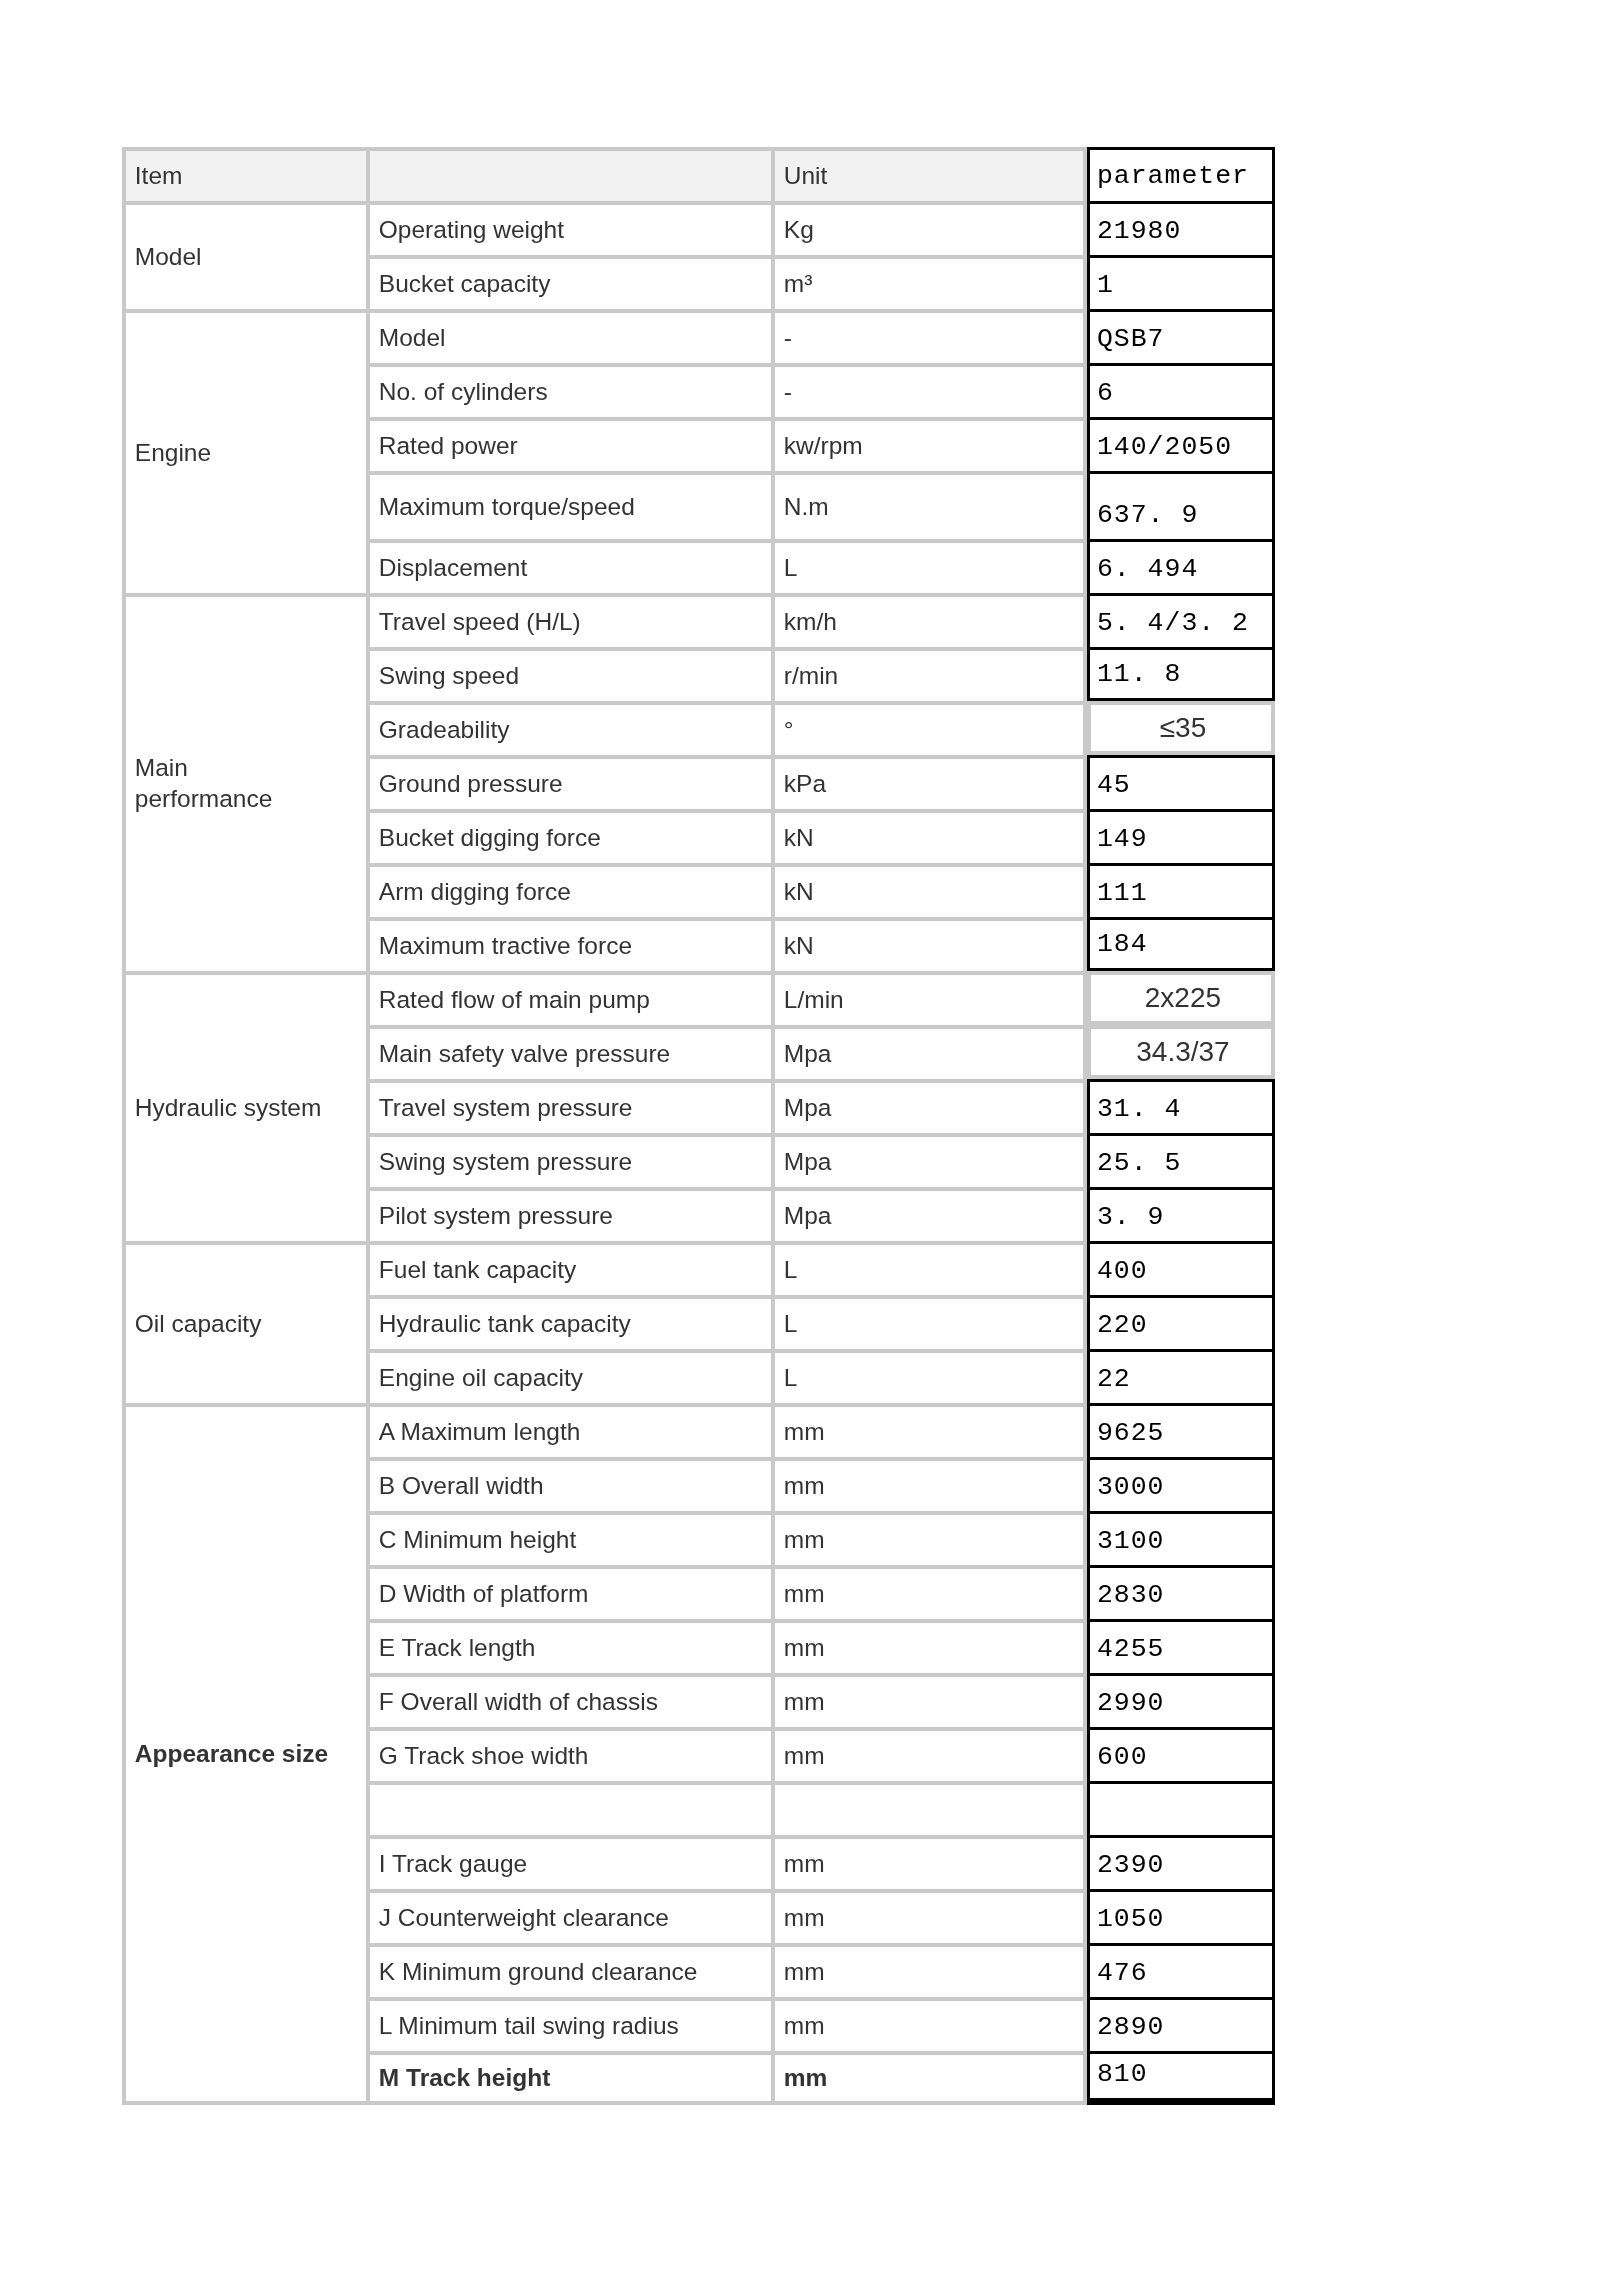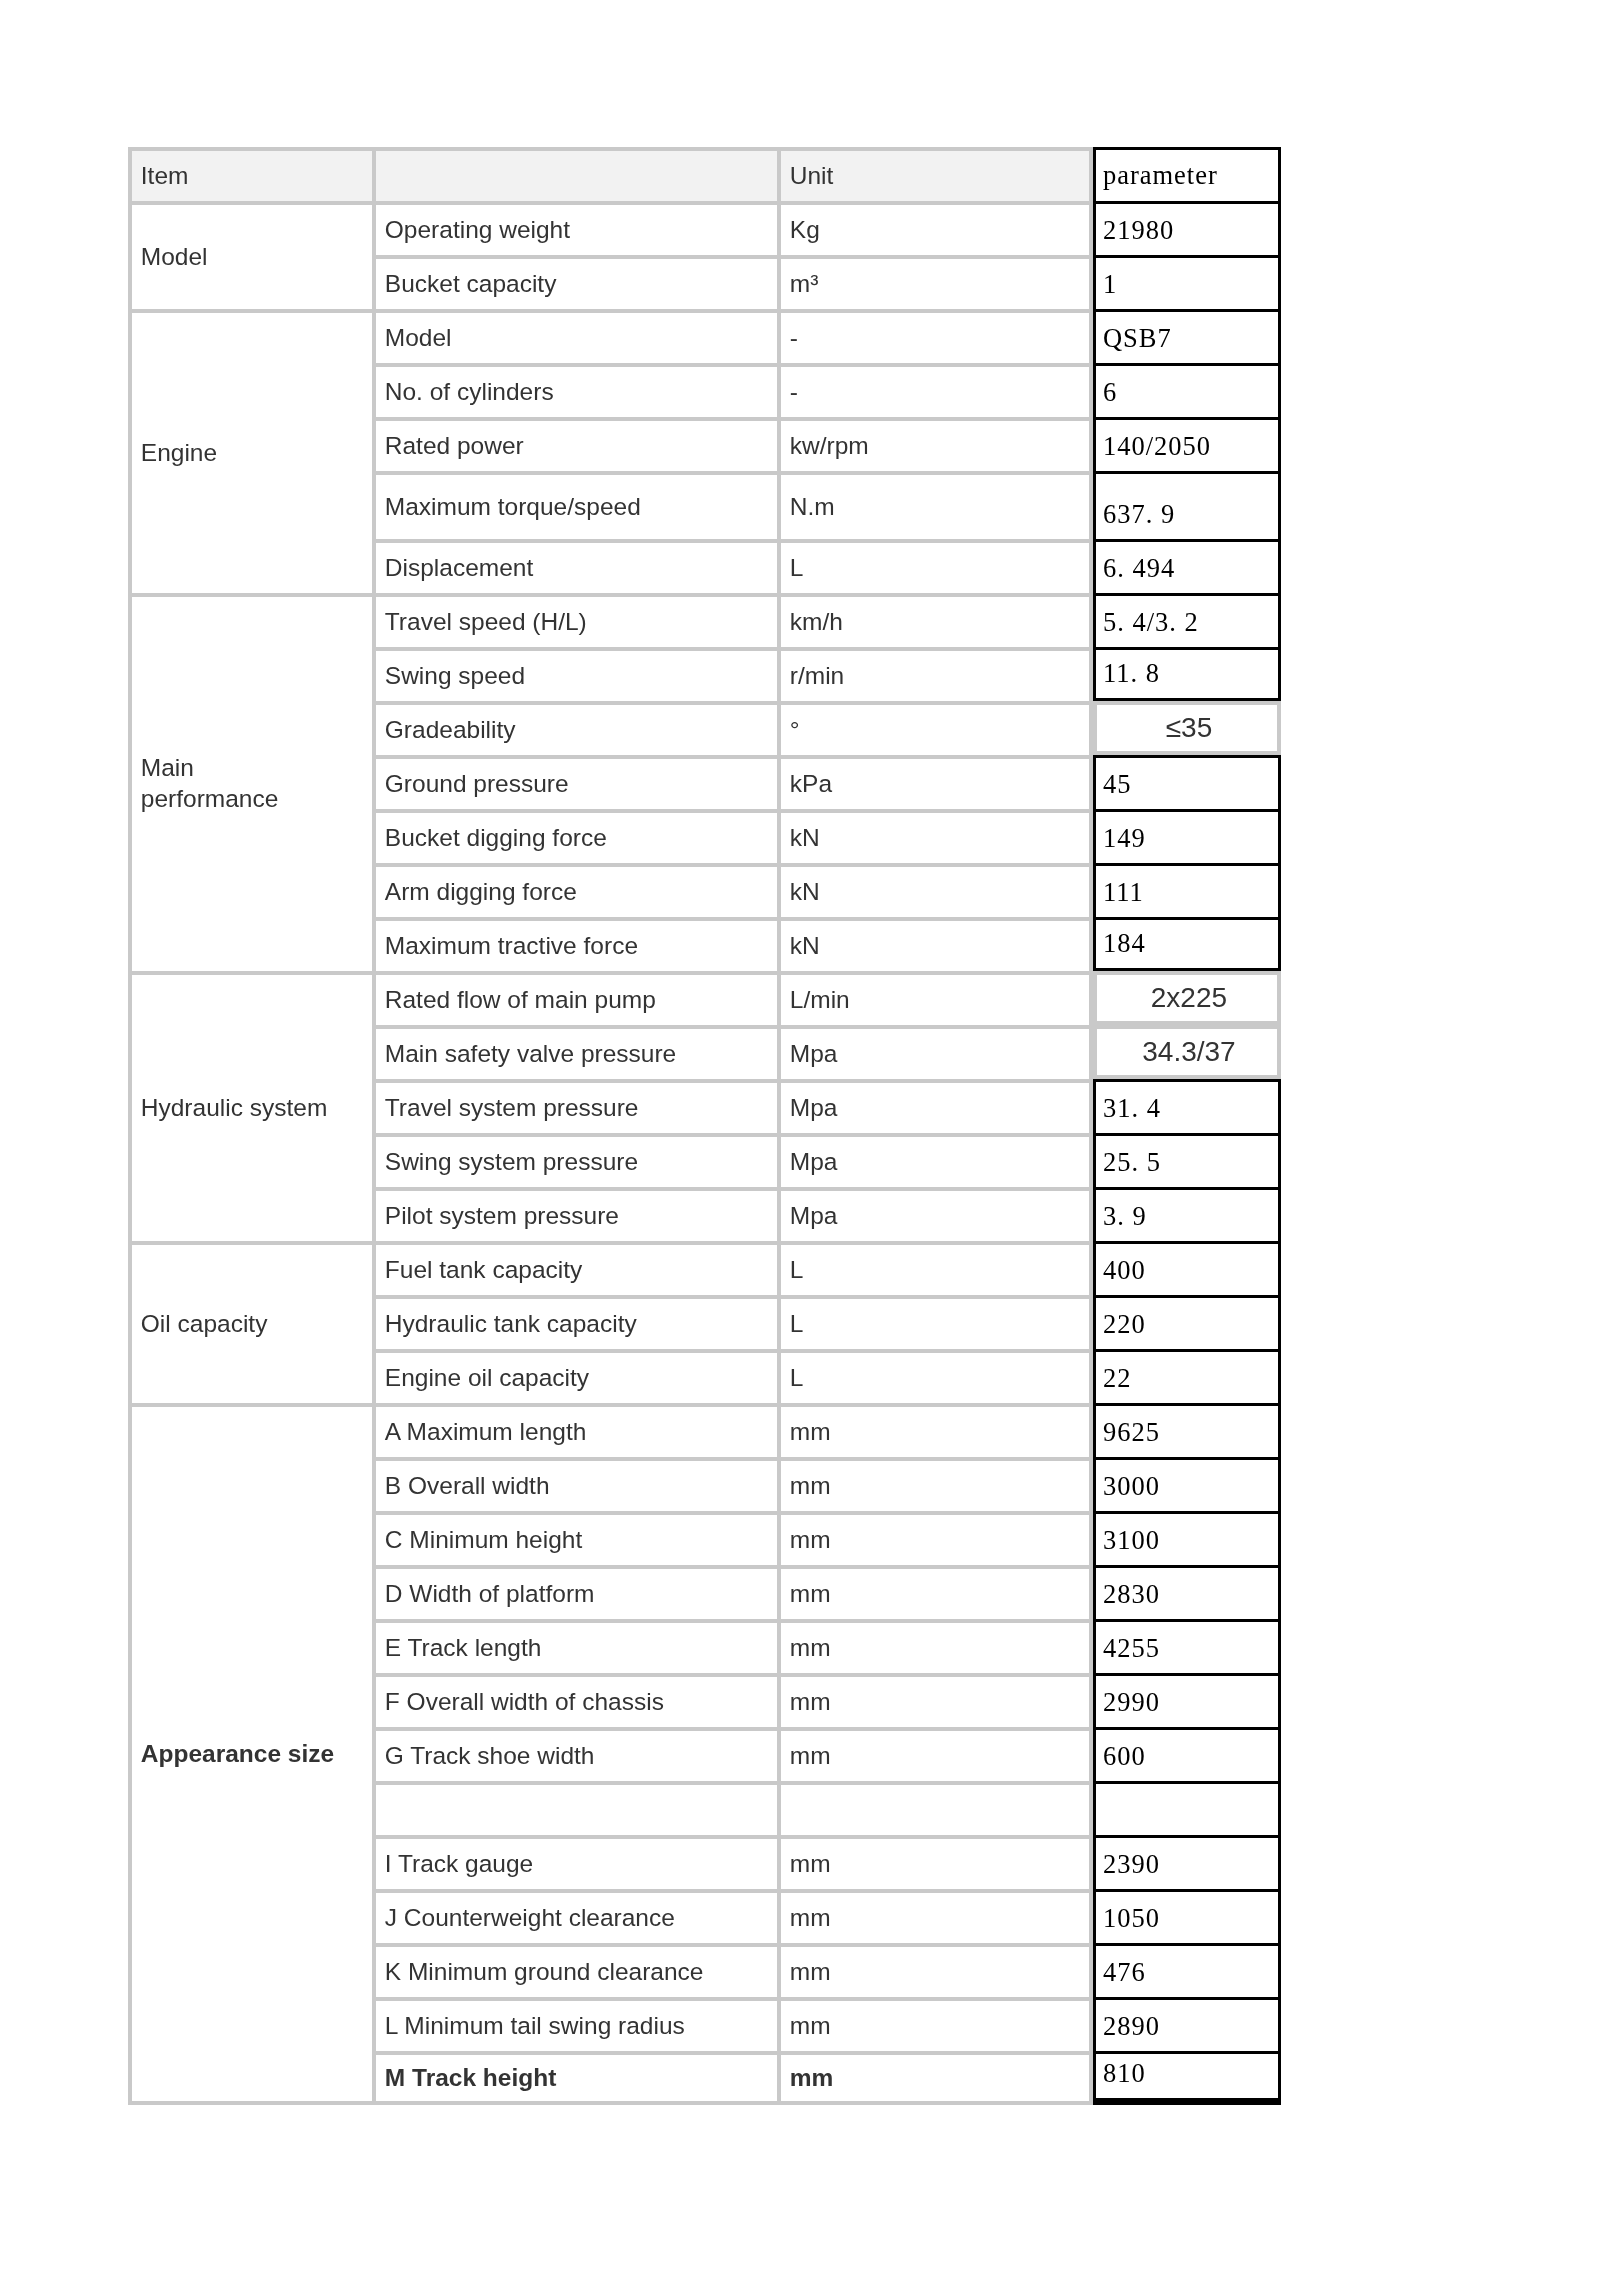--- a/index.html
+++ b/index.html
@@ -10,21 +10,21 @@
     --label-color:#333333;
     --value-color:#000000;
   }
   html,body{margin:0;padding:0;}
   body{
     width:1621px;height:2293px;
     background:#ffffff;
     font-family:"Liberation Sans","DejaVu Sans",sans-serif;
     position:relative;
   }
-  .sheet{position:absolute;left:128px;top:147px;}
+  .sheet{position:absolute;left:122px;top:147px;}
   table.spec{
     border-collapse:separate;
     border-spacing:0;
     table-layout:fixed;
   }
   col.c1{width:244px;}
   col.c2{width:405px;}
   col.c3{width:316px;}
   col.c4{width:188px;}
   tr{height:54px;}
@@ -54,20 +54,21 @@
     font-size:26.5px;
     letter-spacing:1px;
     color:var(--value-color);
     vertical-align:bottom;
     padding:0 3.9px 8.8px 6.9px;
   }
   td.p.blk{
     border-top:3.9px solid var(--black-border);
     border-left:3.9px solid var(--black-border);
     border-right:3.9px solid var(--black-border);
+    font-family:Liberation Mono, monospace;
   }
   td.p.blk.bb{border-bottom:3.9px solid var(--black-border);}
   td.p.lastp{border-bottom:7.8px solid var(--black-border);}
   td.p.hd{vertical-align:middle;padding-bottom:0;}
   td.p.alt{
     border-top:4.9px solid var(--gray-border);
     border-left:4.9px solid var(--gray-border);
     border-right:4.9px solid var(--gray-border);
     border-bottom:4.9px solid var(--gray-border);
     font-family:"Liberation Sans","DejaVu Sans",sans-serif;

